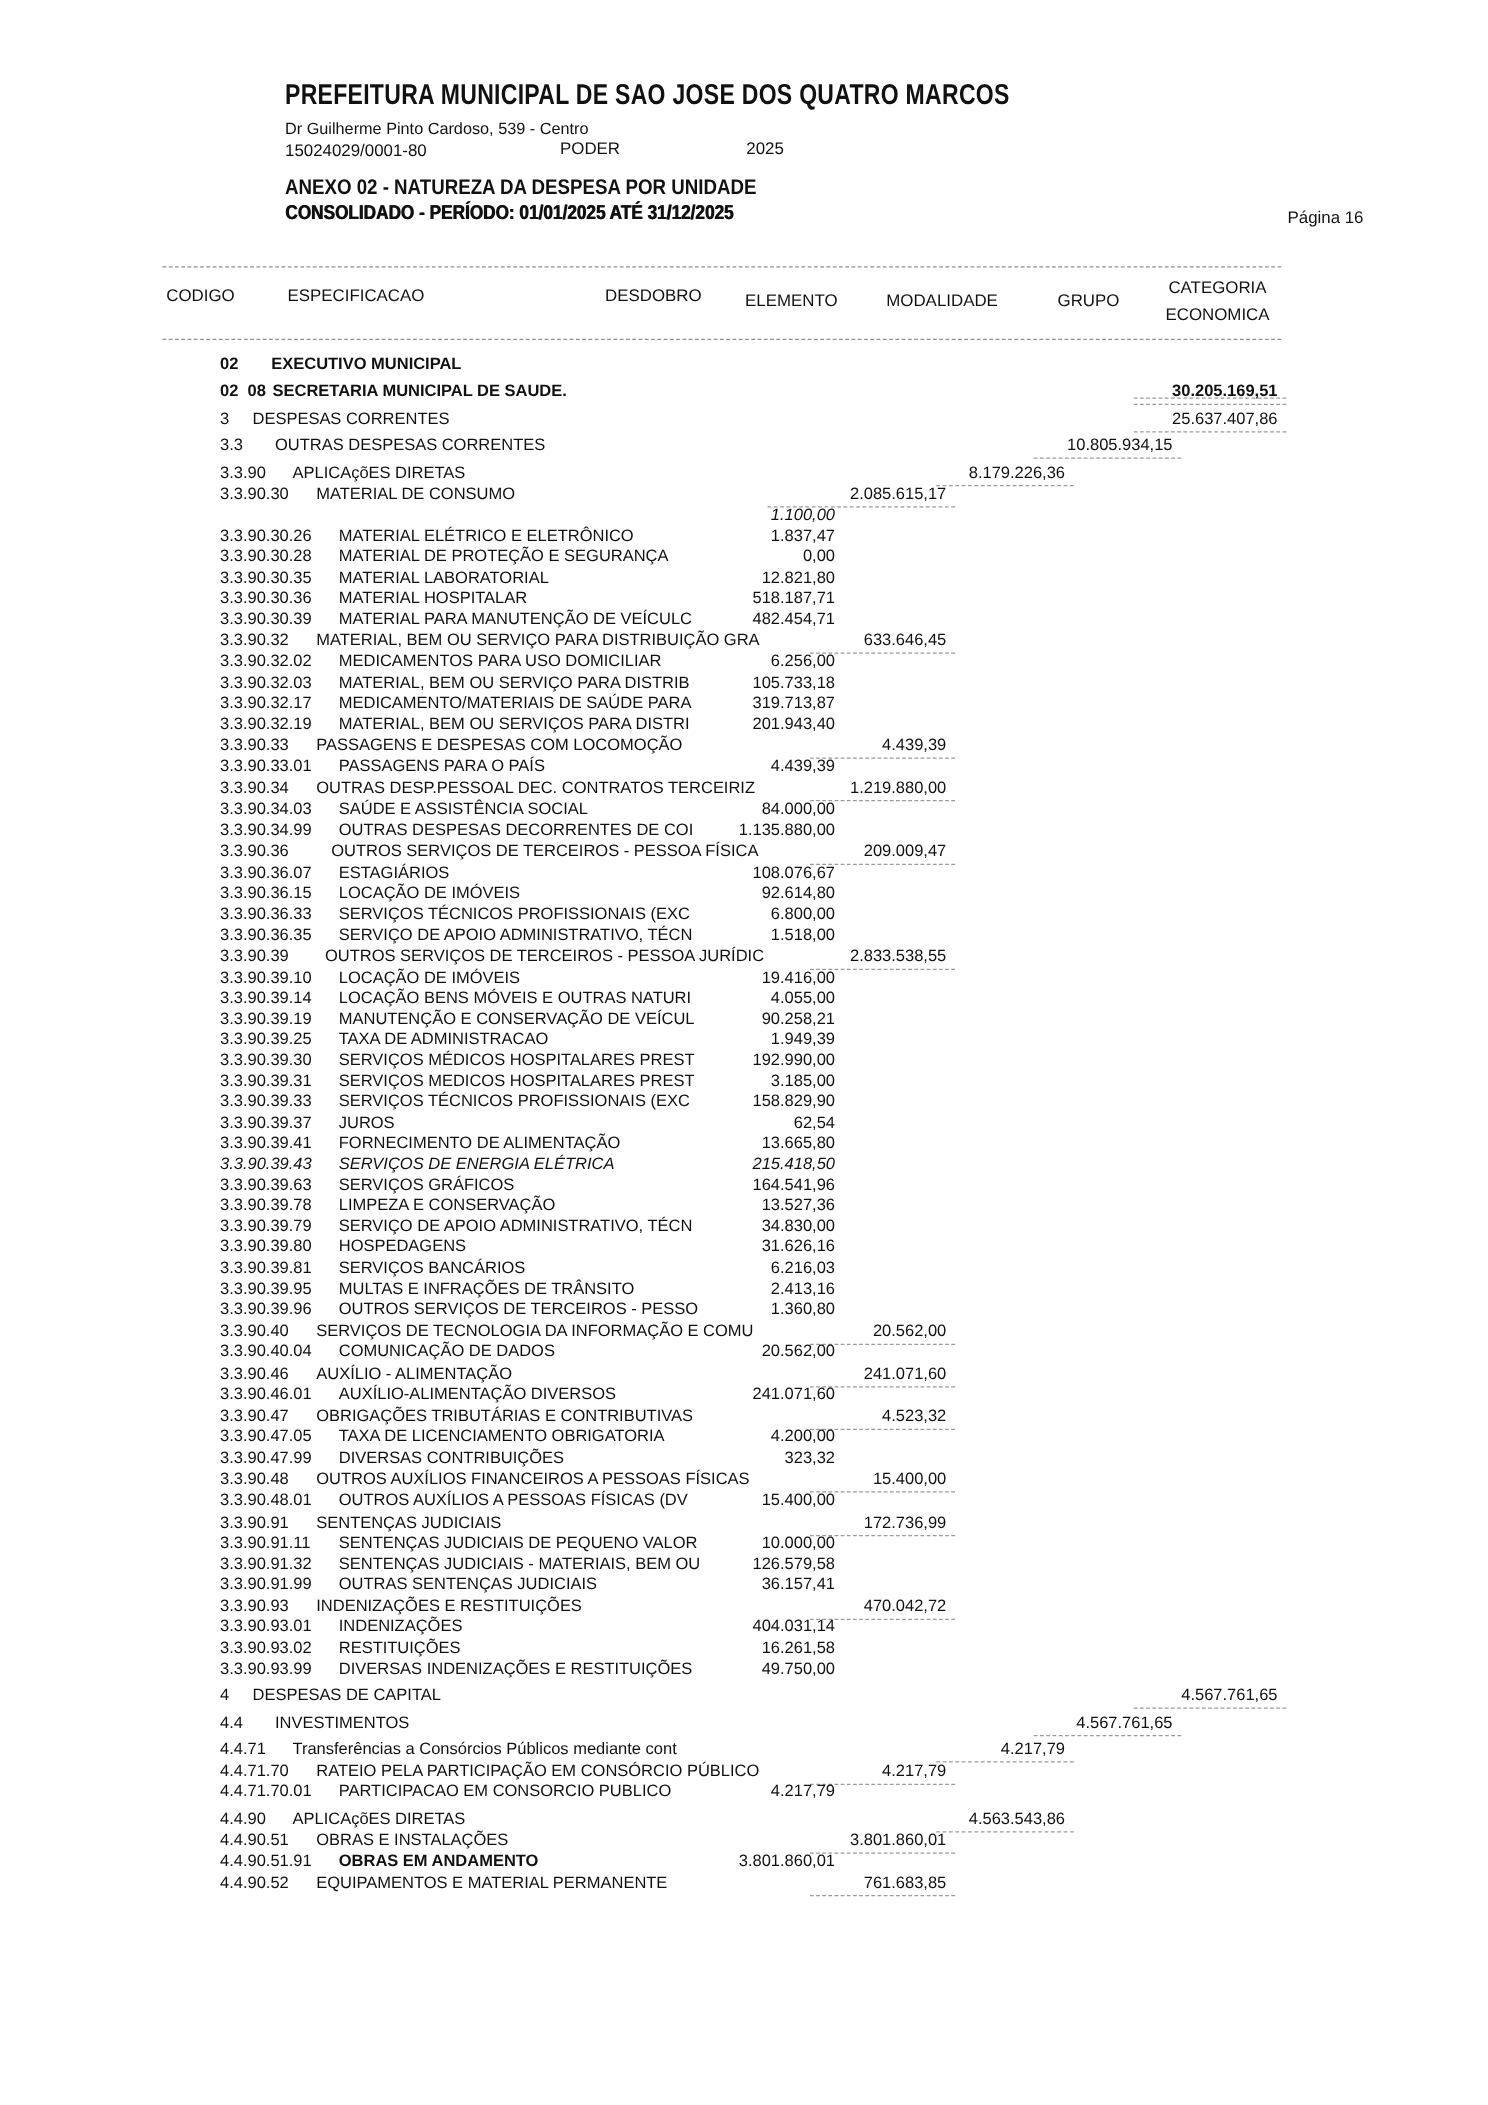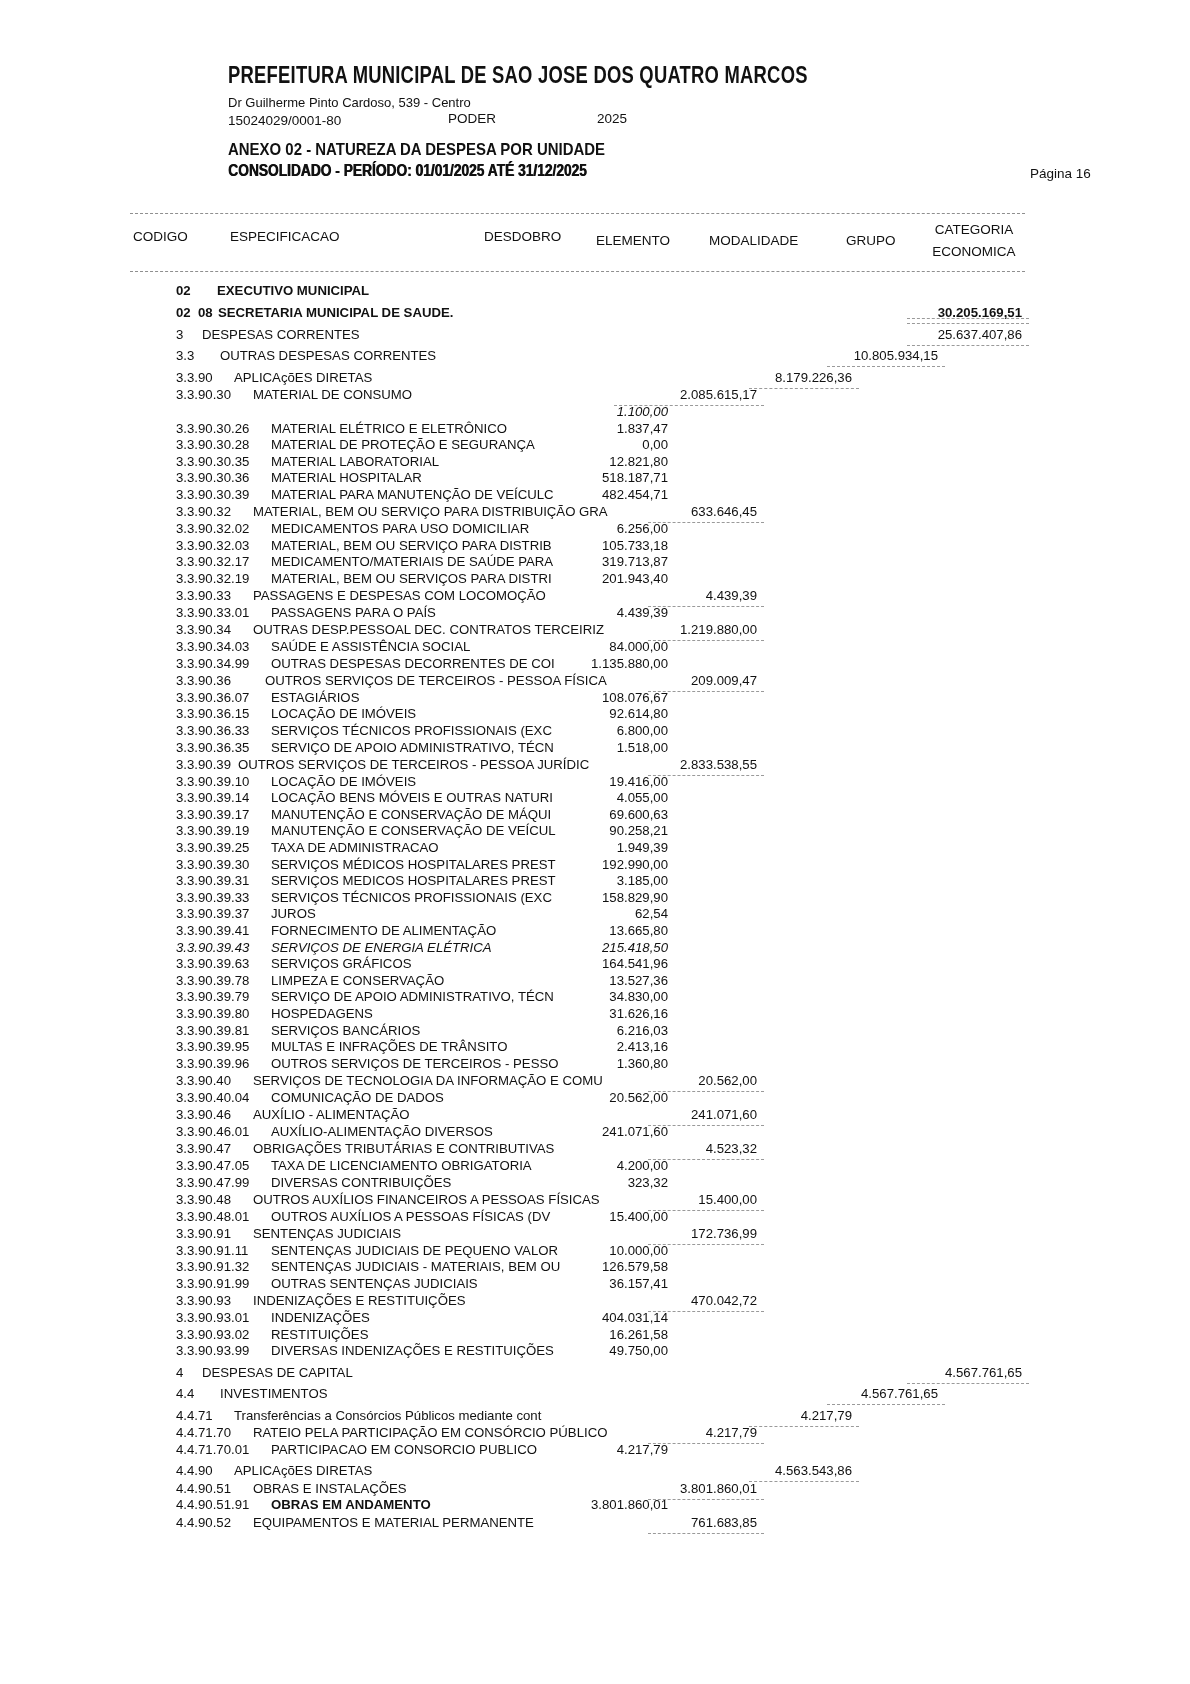--- a/index.html
+++ b/index.html
@@ -246,43 +246,36 @@
       <div class="row" style="height: 16.6px;">
       <span class="code">3.3.90.36.35</span>
 
       <span class="spec" style="left: 141px;">SERVIÇO DE APOIO ADMINISTRATIVO, TÉCN</span>
       <span class="val v-des">1.518,00</span>
 
     </div>
       <div class="row" style="height: 17.5px;">
       <span class="code">3.3.90.39</span>
 
-      <span class="spec" style="left: 108px;">OUTROS SERVIÇOS DE TERCEIROS - PESSOA JURÍDIC</span>
+      <span class="spec" style="left: 130px;">OUTROS SERVIÇOS DE TERCEIROS - PESSOA JURÍDIC</span>
       <span class="val v-ele">2.833.538,55</span>
       <div class="ul" style="width: 116px; right: 261px;"></div>
     </div>
       <div class="row" style="height: 16.6px;">
       <span class="code">3.3.90.39.10</span>
 
       <span class="spec" style="left: 141px;">LOCAÇÃO DE IMÓVEIS</span>
       <span class="val v-des">19.416,00</span>
 
     </div>
       <div class="row" style="height: 16.6px;">
       <span class="code">3.3.90.39.14</span>
 
       <span class="spec" style="left: 141px;">LOCAÇÃO BENS MÓVEIS E OUTRAS NATURI</span>
       <span class="val v-des">4.055,00</span>
-
-    </div>
-      <div class="row" style="height: 16.6px;">
-      <span class="code">3.3.90.39.17</span>
-
-      <span class="spec" style="left: 141px;">MANUTENÇÃO E CONSERVAÇÃO DE MÁQUI</span>
-      <span class="val v-des">69.600,63</span>
 
     </div>
       <div class="row" style="height: 16.6px;">
       <span class="code">3.3.90.39.19</span>
 
       <span class="spec" style="left: 141px;">MANUTENÇÃO E CONSERVAÇÃO DE VEÍCUL</span>
       <span class="val v-des">90.258,21</span>
 
     </div>
       <div class="row" style="height: 16.6px;">

